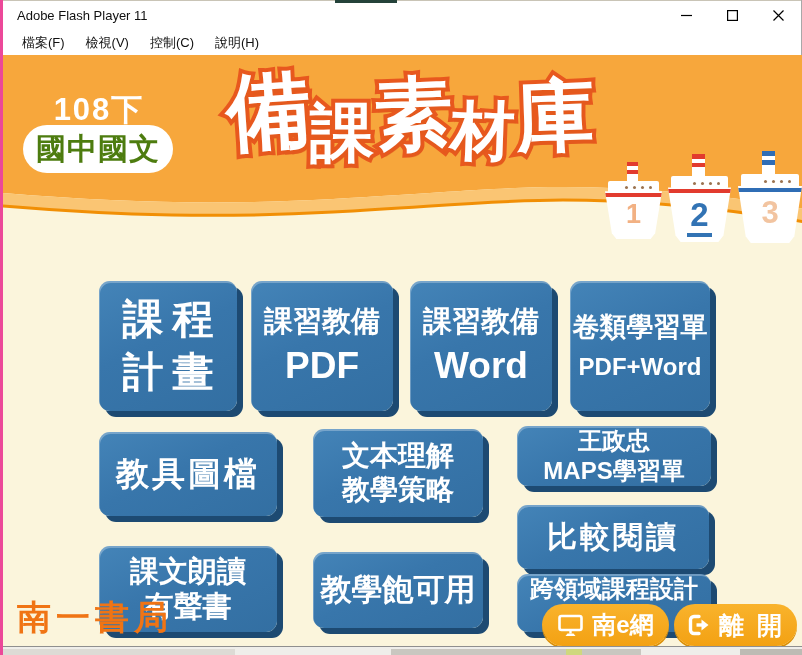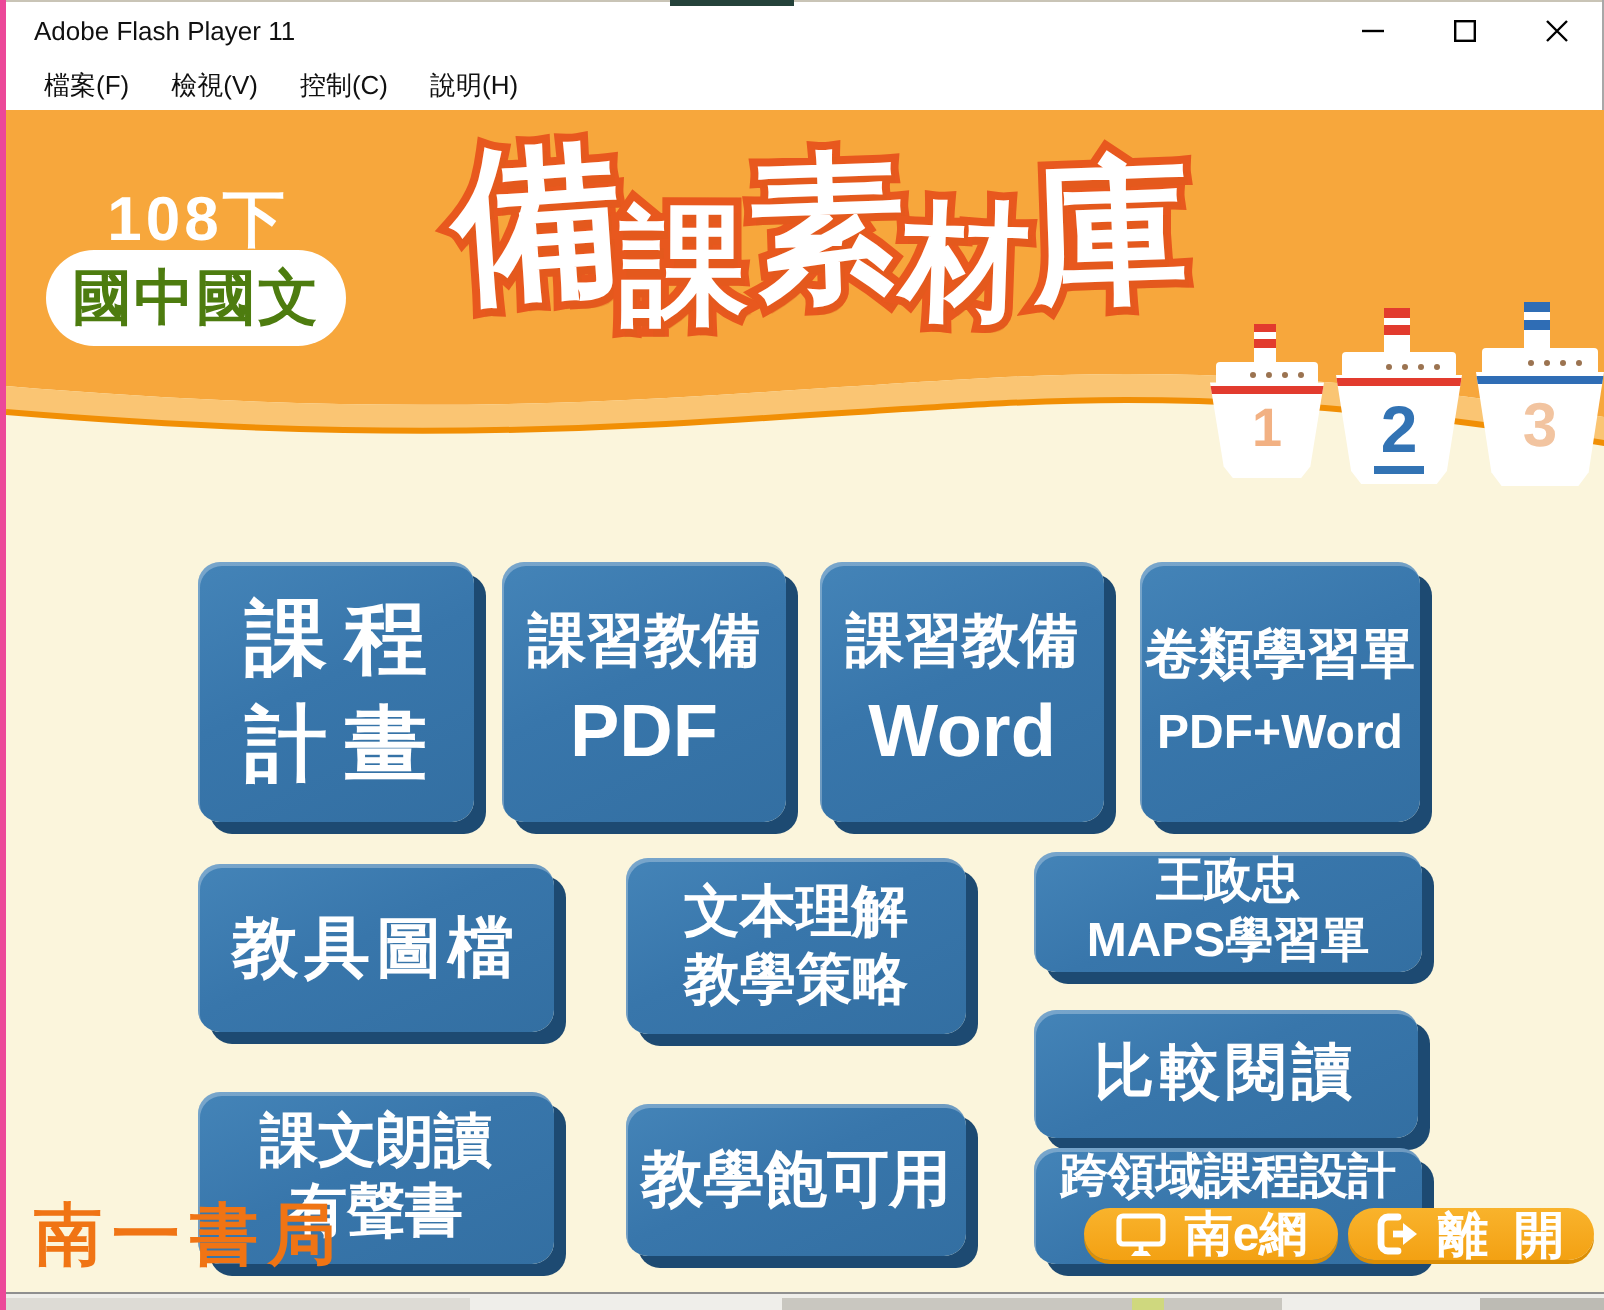--- a/index.html
+++ b/index.html
@@ -105,21 +105,21 @@
   .b8 span { font-size:29px; }
   .b9 { left:310px; top:497px; width:170px; height:76px; }
   .b9 span { font-size:31px; }
   .b10 { left:514px; top:519px; width:194px; height:58px; }
   .b10 .l0 { font-size:24px; }
   .b10 .l1 { font-size:23px; letter-spacing:4px; }
 
   
   .brand { position:absolute; left:14px; top:540px; font-family:"DejaVu Serif","Liberation Serif",serif;
            font-size:34px; font-weight:bold; color:#f07414; letter-spacing:5px; }
-  .pill-btn { position:absolute; top:549px; height:26px; border-radius:21px;
+  .pill-btn { position:absolute; top:549px; height:42px; border-radius:21px;
               background:linear-gradient(180deg,#f9b32c 0%,#f3a113 100%);
               box-shadow:0 2px 0 #db8e05; display:flex; align-items:center; justify-content:center;
               gap:8px; color:#fff; font-weight:bold; cursor:pointer; }
   .pill-btn svg { display:block; }
   .nan-e { left:539px; width:127px; font-size:24px; }
   .exit  { left:671px; width:123px; font-size:25px; letter-spacing:3px; }
 </style>
 </head>
 <body>
 

